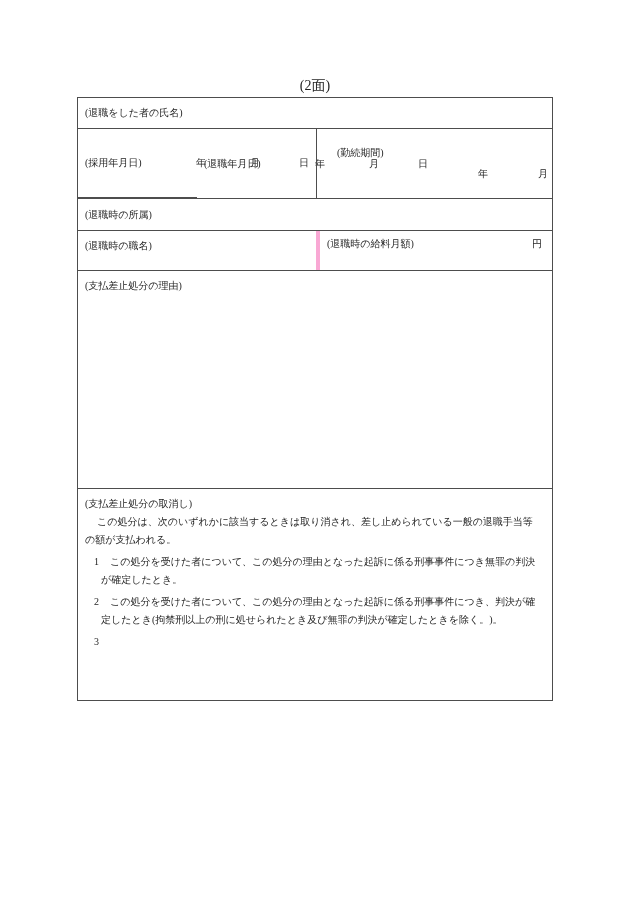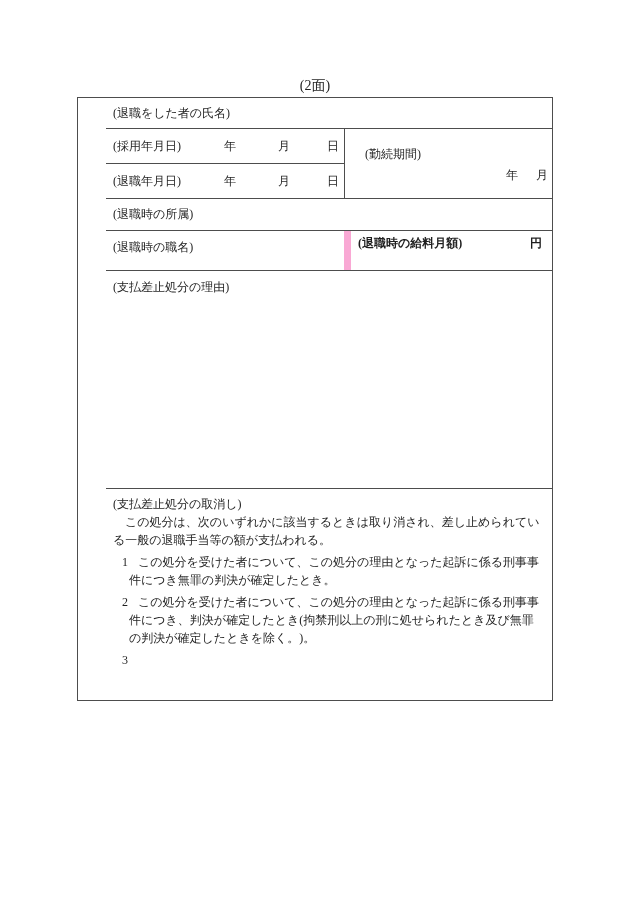--- a/index.html
+++ b/index.html
@@ -20,50 +20,49 @@
     top: 78px; left: 77px; width: 476px;
     text-align: center;
     font-size: 14px;
     line-height: 16px;
   }
   .form-table {
     position: absolute;
     top: 97px; left: 77px;
     width: 476px;
     border: 1px solid #4d4d4d;
-    font-size: 12px;
-    padding-left: 28px;
+    font-size: 10px;
   }
   .row { position: relative; border-bottom: 1px solid #4d4d4d; }
   .row:last-child { border-bottom: none; }
 
   
   .row-name { height: 31px; line-height: 30px; padding-left: 7px; }
 
   
   .row-dates { height: 70px; display: flex; }
-  .dates-left { width: 238px; display: flex; flex-direction: column; }
+  .dates-left { width: 238px; display: flex; }
   .date-cell { position: relative; flex: 1; }
   .date-cell-top { border-bottom: 1px solid #4d4d4d; }
   .date-label { position: absolute; left: 7px; top: 50%; transform: translateY(-50%); }
   .u-year  { position: absolute; left: 118px; top: 50%; transform: translateY(-50%); }
   .u-month { position: absolute; left: 172px; top: 50%; transform: translateY(-50%); }
   .u-day   { position: absolute; left: 221px; top: 50%; transform: translateY(-50%); }
   .dates-right { flex: 1; position: relative; border-left: 1px solid #4d4d4d; }
   .service-label { position: absolute; left: 20px; top: 17px; }
   .service-year  { position: absolute; left: 161px; top: 38px; }
   .service-month { position: absolute; right: 4px;  top: 38px; }
 
   
   .row-affiliation { height: 32px; line-height: 31px; padding-left: 7px; }
 
   
   .row-position { height: 40px; display: flex; }
   .pos-left { width: 238px; padding: 8px 0 0 7px; }
-  .pos-right { flex: 1; border-left: 7px solid #f9a8d4; padding-top: 4px; line-height: 17px; font-weight: bold; }
+  .pos-right { flex: 1; border-left: 4px solid #f9a8d4; padding-top: 4px; line-height: 17px; }
   .salary-line1 { display: flex; justify-content: space-between; padding: 0 10px 0 7px; }
   .salary-line2 { padding-left: 43px; }
 
   
   .row-reason { height: 218px; padding: 8px 0 0 7px; font-family: Liberation Serif, serif; }
 
   
   .row-cancel { height: 211px; padding: 6px 9px 0 7px; line-height: 18px; }
   .cancel-intro { text-indent: 12px; }
   .cancel-item { position: relative; padding-left: 16px; text-indent: 9px; margin-top: 4px; }

